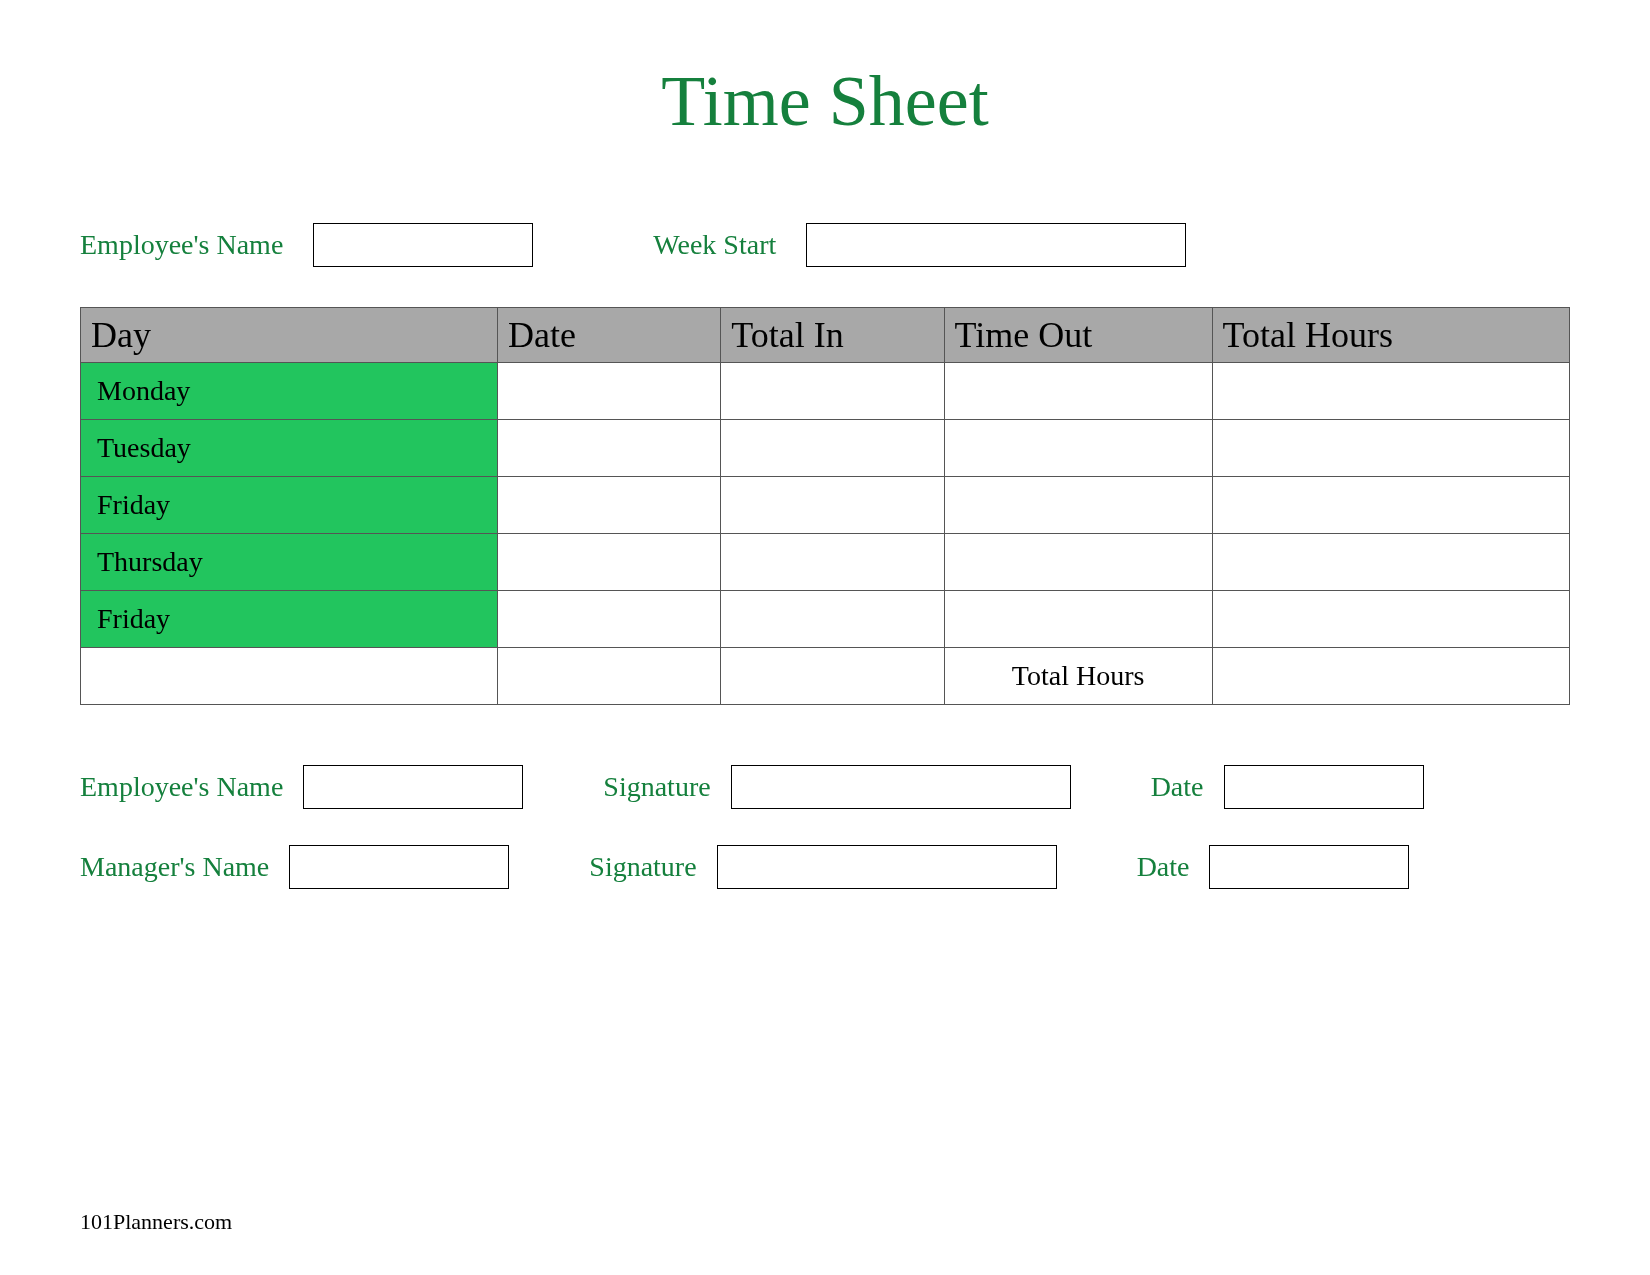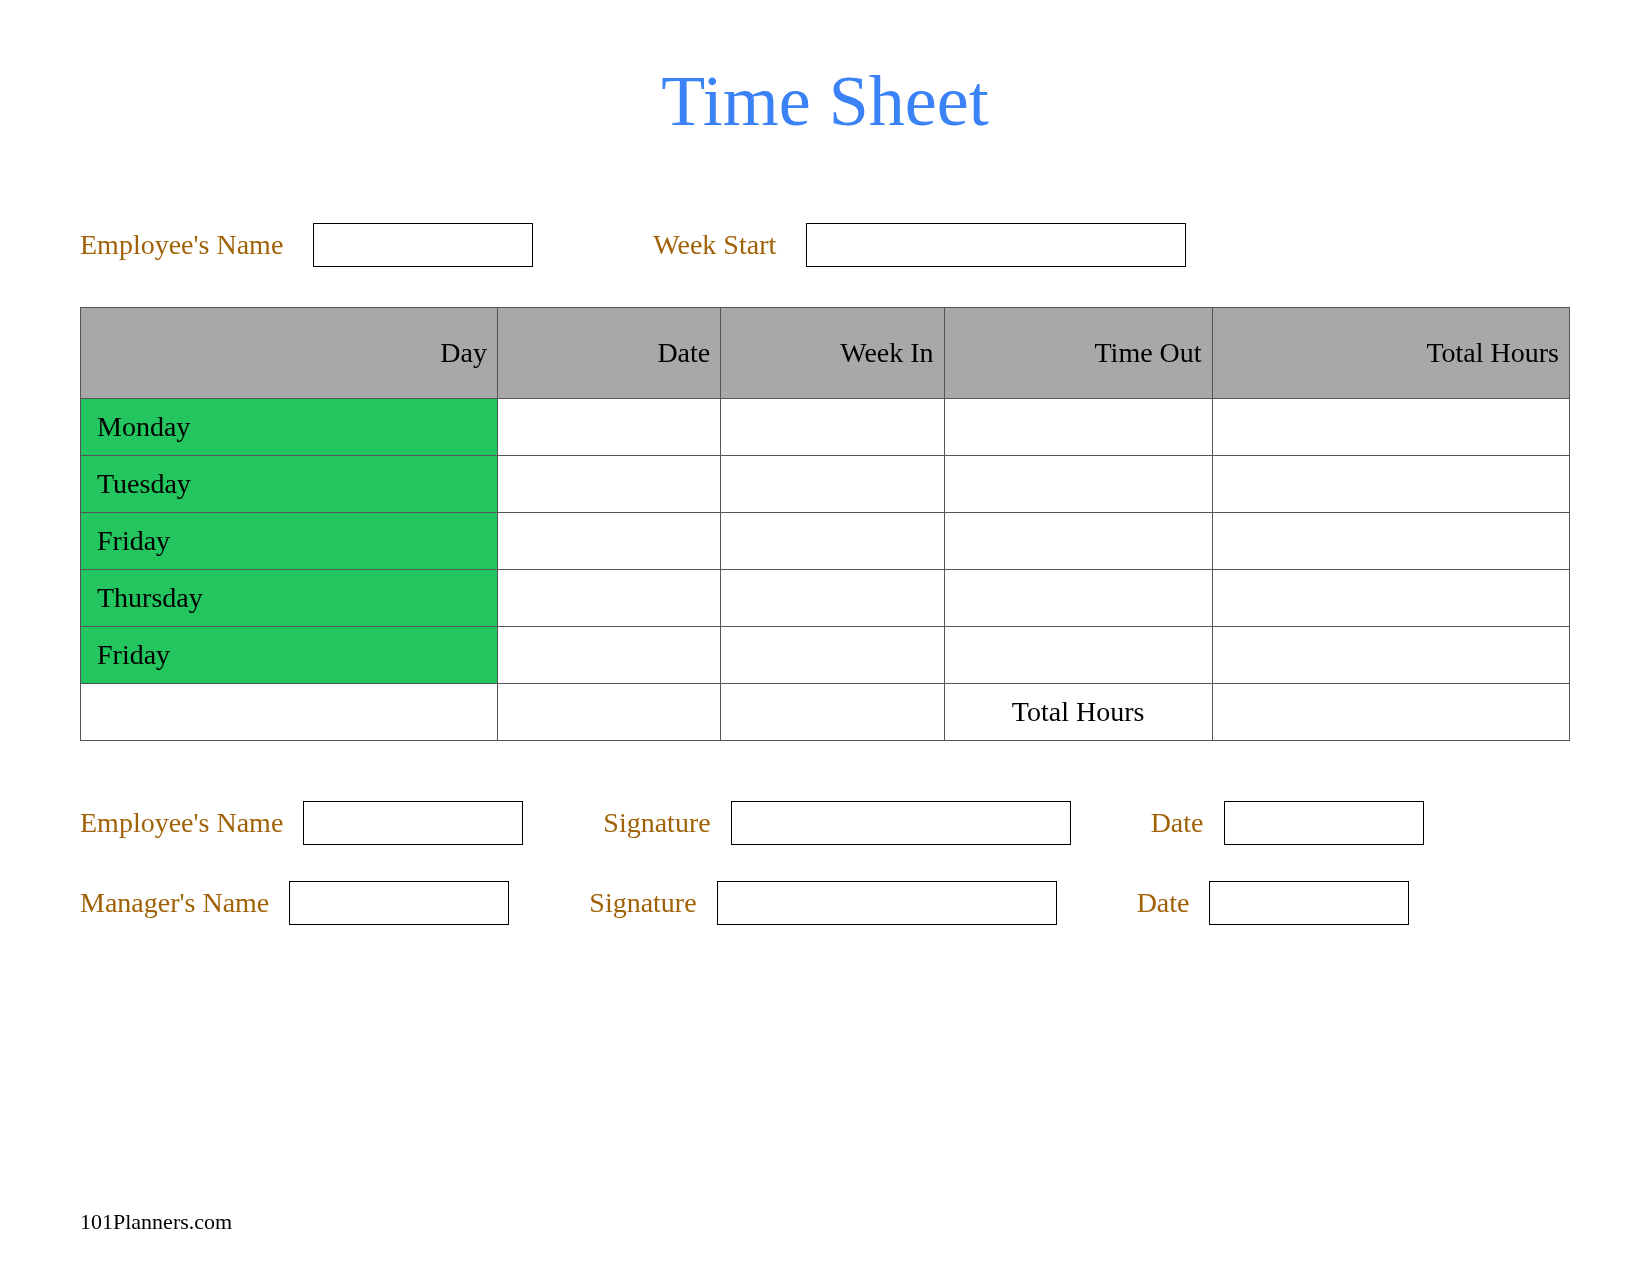--- a/index.html
+++ b/index.html
@@ -23,34 +23,34 @@
       padding: 60px 80px 60px 80px;
       position: relative;
     }
 
     .title {
       text-align: center;
       font-size: 72px;
       font-weight: normal;
       font-family: 'Georgia', serif;
       margin-bottom: 80px;
-      color: #3b82f6;
+      color: #15803d;
     }
 
     .top-fields {
       display: flex;
       align-items: center;
       margin-bottom: 40px;
       gap: 30px;
     }
 
     .field-label {
       font-size: 28px;
       font-family: 'Georgia', serif;
-      color: #a16207;
+      color: #15803d;
       white-space: nowrap;
     }
 
     .field-box {
       border: 1.5px solid #000;
       height: 44px;
       background: #fff;
     }
 
     .name-box-top {
@@ -68,25 +68,25 @@
     
     .timesheet-table {
       width: 100%;
       border-collapse: collapse;
       margin-bottom: 60px;
     }
 
     .timesheet-table th {
       background: #a8a8a8;
       border: 1.5px solid #555;
-      font-size: 28px;
+      font-size: 36px;
       font-weight: normal;
       font-family: 'Georgia', serif;
-      text-align: right;
-      padding: 29px 10px;
+      text-align: left;
+      padding: 6px 10px;
       color: #000;
     }
 
     .timesheet-table td {
       border: 1.5px solid #555;
       font-size: 28px;
       font-family: 'Georgia', serif;
       padding: 12px 16px;
       height: 56px;
       color: #000;
@@ -182,21 +182,21 @@
     <span class="spacer"></span>
     <span class="field-label">Week Start</span>
     <input class="field-box week-start-box" type="text" style="">
   </div>
 
   <table class="timesheet-table">
     <thead>
       <tr>
         <th class="col-day">Day</th>
         <th class="col-date">Date</th>
-        <th class="col-timein">Week In</th>
+        <th class="col-timein">Total In</th>
         <th class="col-timeout">Time Out</th>
         <th class="col-totalhours">Total Hours</th>
       </tr>
     </thead>
     <tbody id="table-body">
 
     <tr>
           <td class="col-day">Monday</td>
           <td class="col-date"></td>
           <td class="col-timein"></td>

